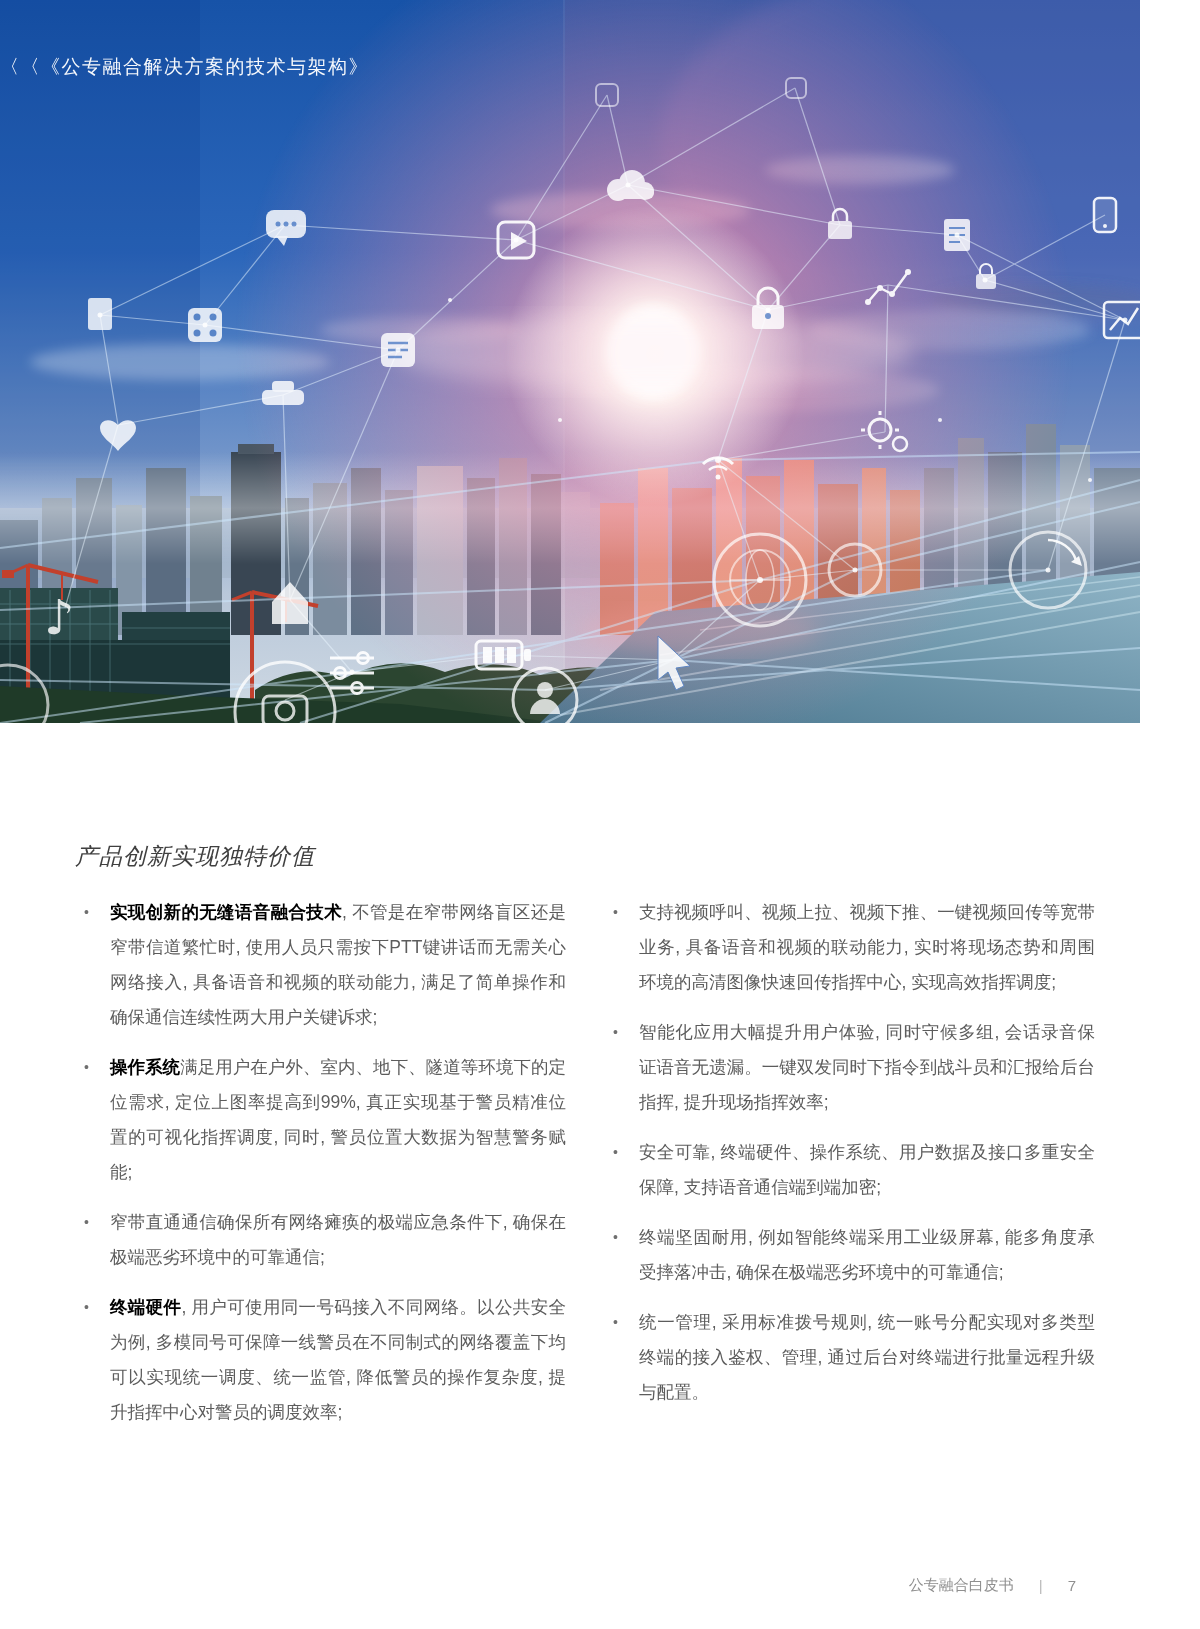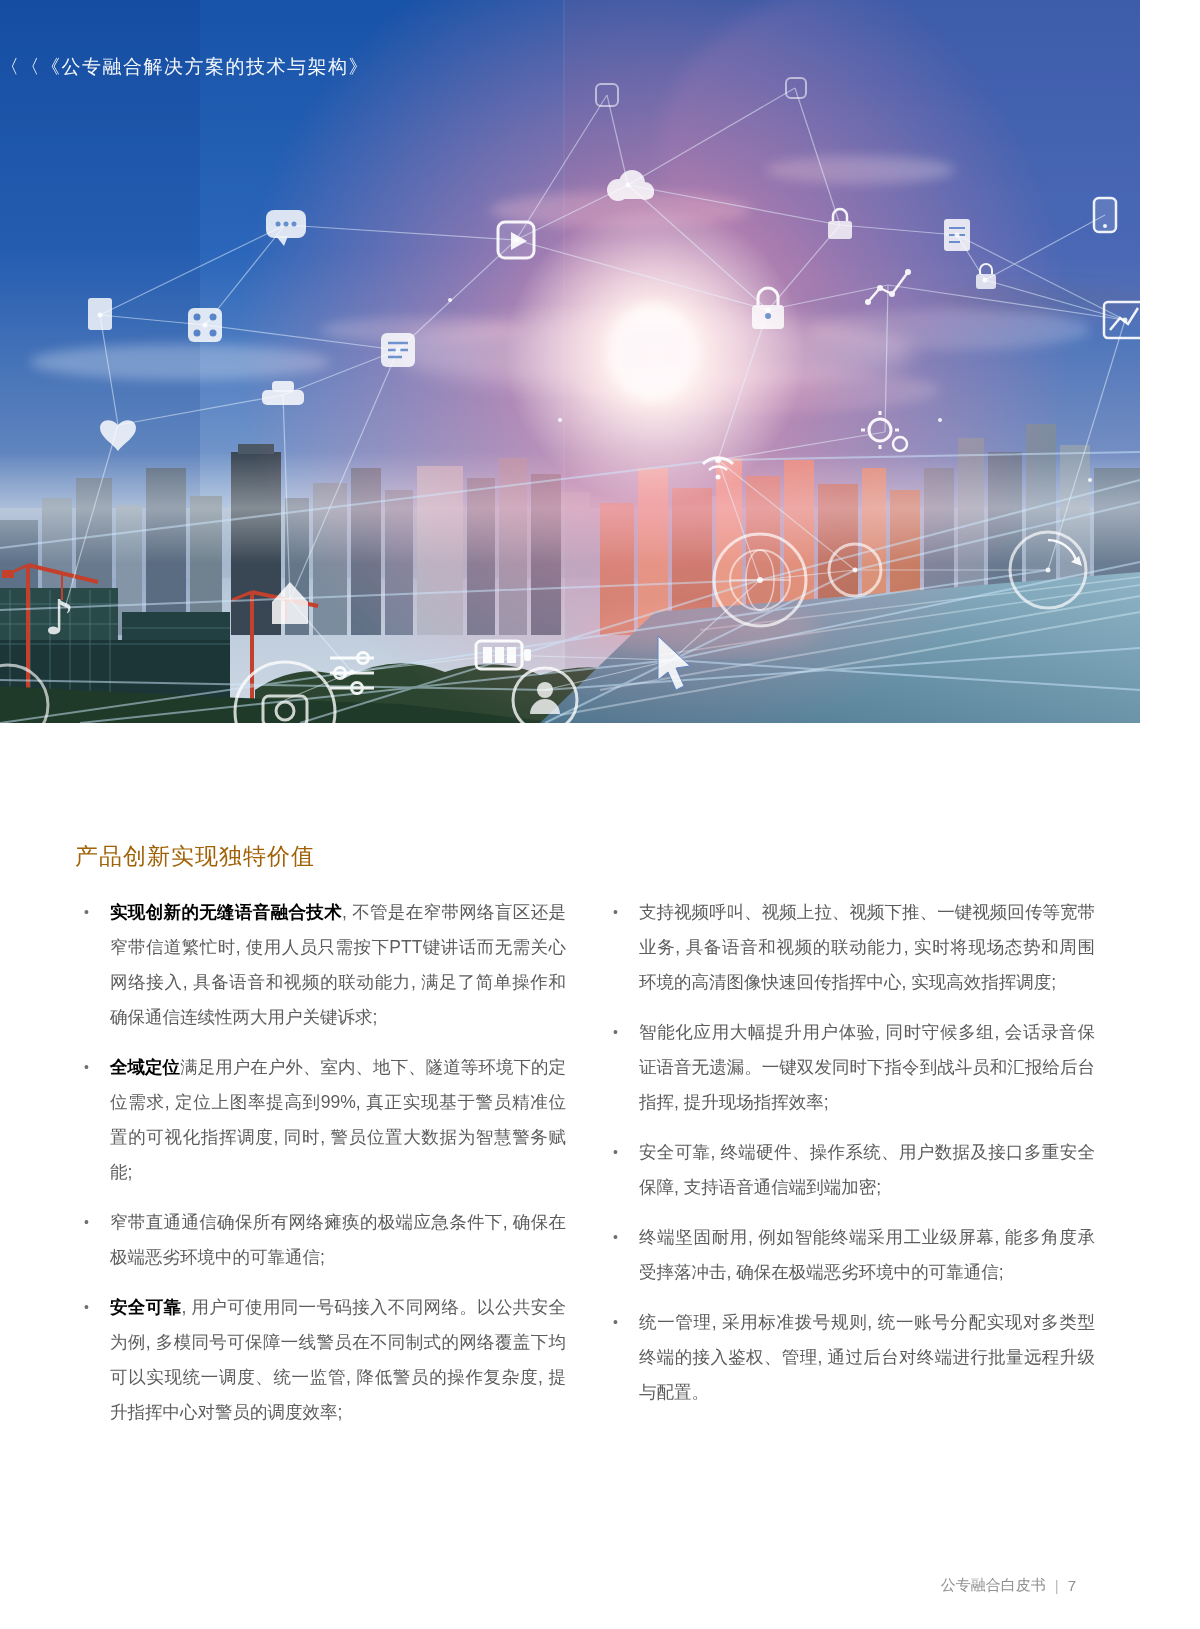--- a/index.html
+++ b/index.html
@@ -7,40 +7,40 @@
     position:relative;width:1200px;height:1629px;background:#ffffff;overflow:hidden;
     font-family:"Liberation Sans","DejaVu Sans",sans-serif;
   }
   .hero{position:absolute;top:0;left:0;width:1140px;height:723px;display:block;}
   .hero-header{
     position:absolute;top:54px;left:0;width:1100px;text-align:left;
     color:rgba(255,255,255,.96);font-size:19px;letter-spacing:1.5px;
   }
   .section-title{
     position:absolute;left:75px;top:826px;
-    color:#a16207;font-size:23px;letter-spacing:1px;font-weight:400;
+    color:#404040;font-size:23px;letter-spacing:1px;font-weight:400;font-style:italic;
   }
   .cols{
     position:absolute;left:75px;top:895px;width:1020px;
     display:flex;gap:38px;
   }
   .col{flex:1 1 0;}
   .bullet-item{display:flex;margin-bottom:15px;}
   .dot{
     flex:0 0 26px;padding-left:9px;box-sizing:content-box;
     color:#6f6f6f;font-size:14px;line-height:35px;
   }
   .btxt{
     flex:1;color:#5c5c5c;font-size:17.5px;line-height:35px;
     text-align:justify;
   }
   .lead{font-weight:bold;color:#000000;}
   .footer{
     position:absolute;top:1576px;right:124px;
-    font-size:15px;color:#8f8f8f;display:flex;align-items:center;gap:9px;justify-content:center;
+    font-size:15px;color:#8f8f8f;display:flex;align-items:center;gap:25px;justify-content:center;
   }
   .footer .sep{color:#b9b9b9;font-weight:300;}
   .footer .pg{color:#8f8f8f;}
 </style>
 </head>
 <body>
 
 <div class="page">
 
   <svg class="hero" viewBox="0 0 1140 723" aria-hidden="true">
@@ -437,31 +437,31 @@
   <div class="cols">
     <div class="col">
 
         <div class="bullet-item">
           <span class="dot">•</span>
           <span class="btxt"><b class="lead">实现创新的无缝语音融合技术</b><span>, 不管是在窄带网络盲区还是窄带信道繁忙时, 使用人员只需按下PTT键讲话而无需关心网络接入, 具备语音和视频的联动能力, 满足了简单操作和确保通信连续性两大用户关键诉求;</span></span>
         </div>
 
         <div class="bullet-item">
           <span class="dot">•</span>
-          <span class="btxt"><b class="lead">全域定位</b><span>满足用户在户外、室内、地下、隧道等环境下的定位需求, 定位上图率提高到99%, 真正实现基于警员精准位置的可视化指挥调度, 同时, 警员位置大数据为智慧警务赋能;</span></span>
+          <span class="btxt"><b class="lead">操作系统</b><span>满足用户在户外、室内、地下、隧道等环境下的定位需求, 定位上图率提高到99%, 真正实现基于警员精准位置的可视化指挥调度, 同时, 警员位置大数据为智慧警务赋能;</span></span>
         </div>
 
         <div class="bullet-item">
           <span class="dot">•</span>
           <span class="btxt"><span>窄带直通通信确保所有网络瘫痪的极端应急条件下, 确保在极端恶劣环境中的可靠通信;</span></span>
         </div>
 
         <div class="bullet-item">
           <span class="dot">•</span>
-          <span class="btxt"><b class="lead">安全可靠</b><span>, 用户可使用同一号码接入不同网络。以公共安全为例, 多模同号可保障一线警员在不同制式的网络覆盖下均可以实现统一调度、统一监管, 降低警员的操作复杂度, 提升指挥中心对警员的调度效率;</span></span>
+          <span class="btxt"><b class="lead">终端硬件</b><span>, 用户可使用同一号码接入不同网络。以公共安全为例, 多模同号可保障一线警员在不同制式的网络覆盖下均可以实现统一调度、统一监管, 降低警员的操作复杂度, 提升指挥中心对警员的调度效率;</span></span>
         </div>
       </div>
     <div class="col">
 
         <div class="bullet-item">
           <span class="dot">•</span>
           <span class="btxt"><span>支持视频呼叫、视频上拉、视频下推、一键视频回传等宽带业务, 具备语音和视频的联动能力, 实时将现场态势和周围环境的高清图像快速回传指挥中心, 实现高效指挥调度;</span></span>
         </div>
 
         <div class="bullet-item">

